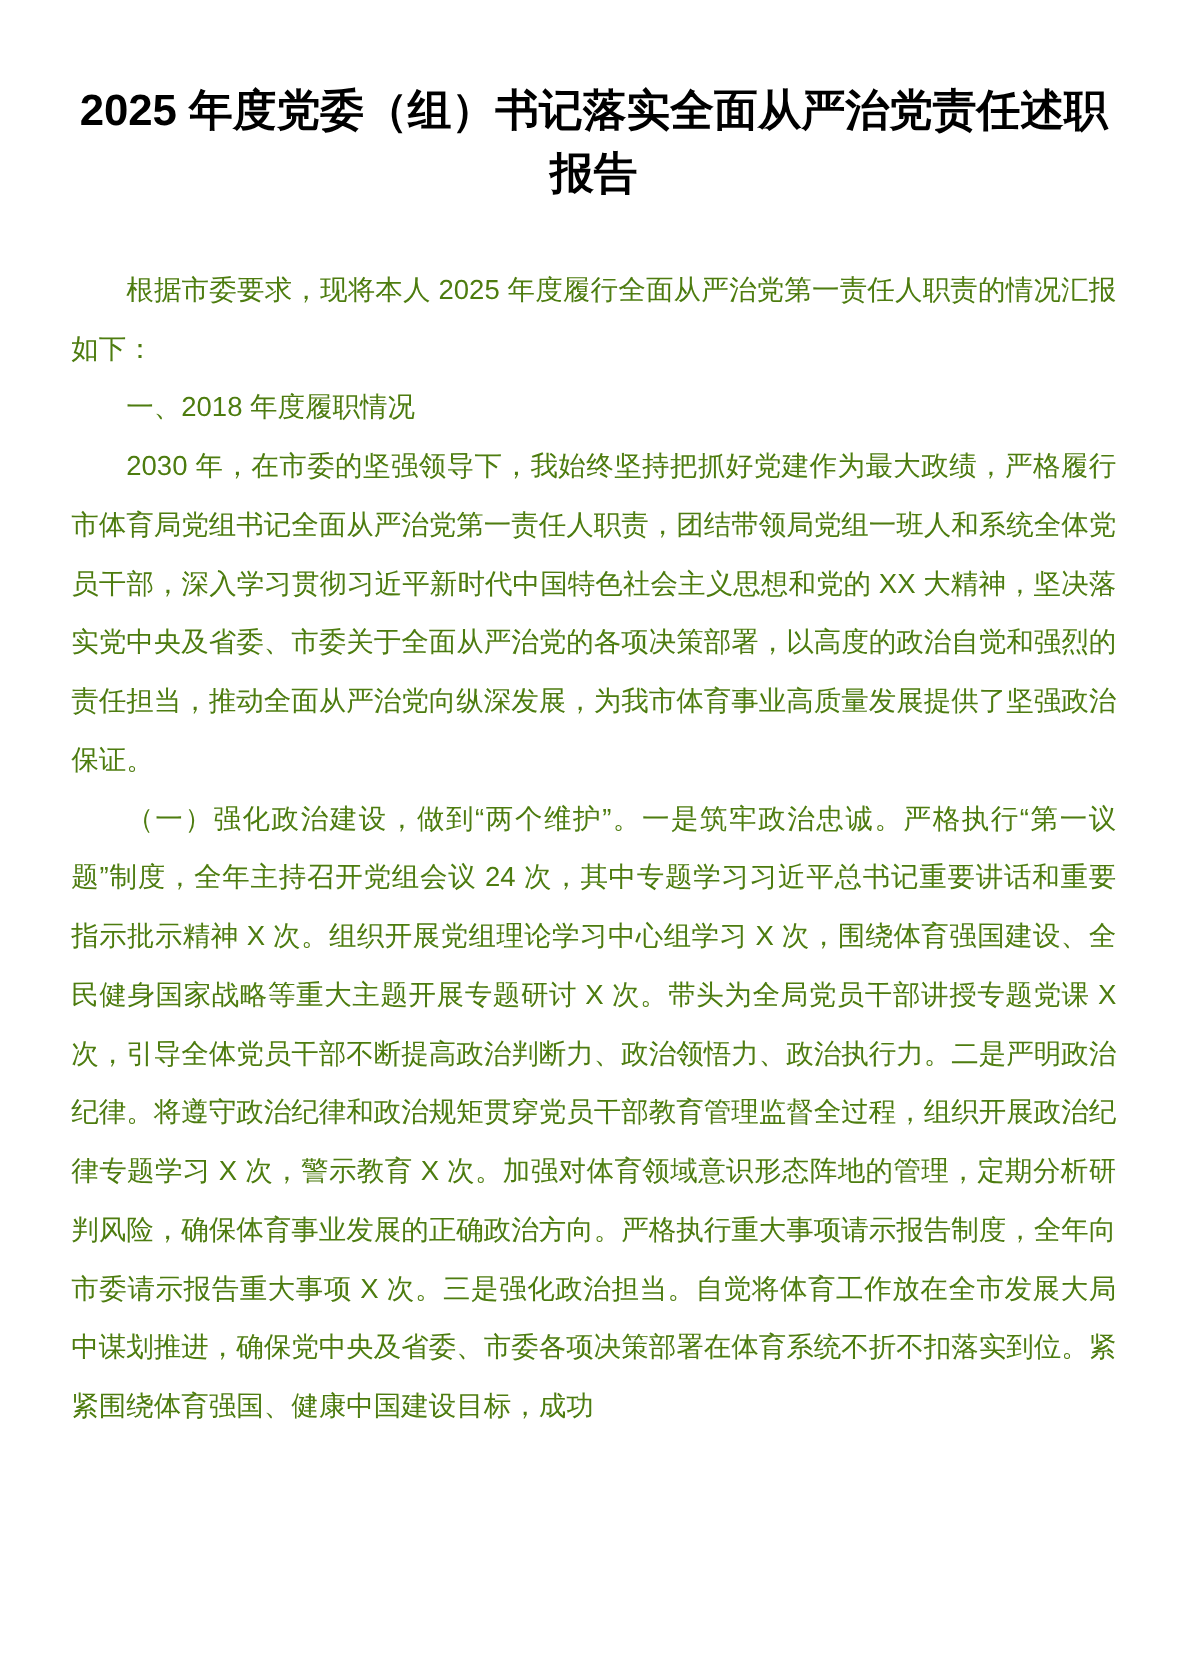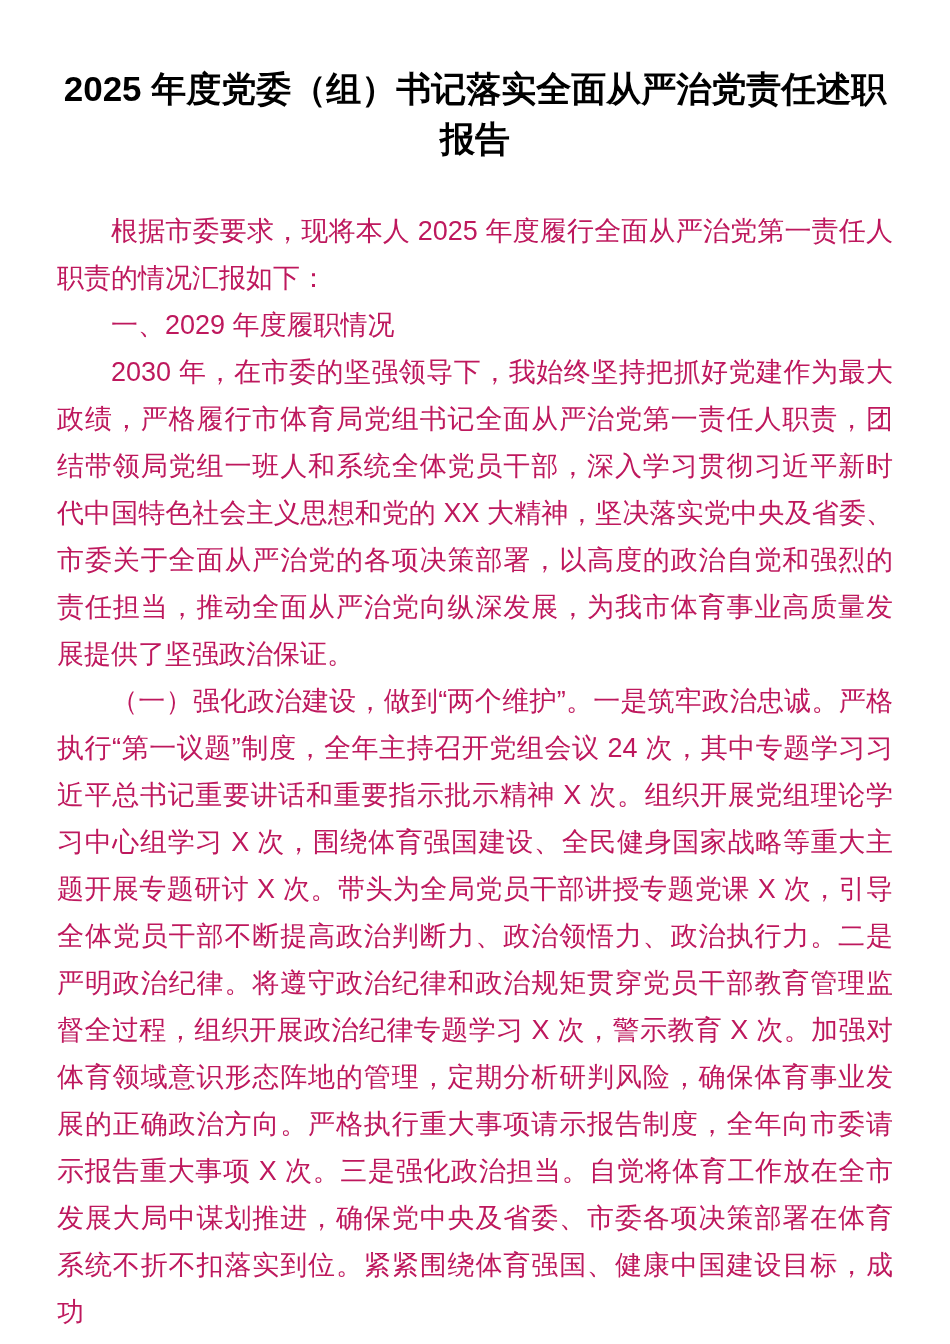--- a/index.html
+++ b/index.html
@@ -23,36 +23,36 @@
   }
   .doc-title {
     font-size: 35px;
     font-weight: 700;
     line-height: 50px;
     text-align: center;
     margin: 0 0 44px 0;
     color: #000000;
   }
   .doc-body p.para {
-    font-size: 27px;
+    font-size: 22px;
     line-height: 47px;
     margin: 0;
     text-align: justify;
     text-indent: 2em;
-    color: #be185d;
+    color: #4d7c0f;
     word-break: break-all;
   }
   .doc-body .bold {
     font-weight: 400;
   }
 </style>
 </head>
 <body>
 
 <div class="page">
   <h1 class="doc-title">2025 年度党委（组）书记落实全面从严治党责任述职报告</h1>
   <div class="doc-body">
       <p class="para body"><span>根据市委要求，现将本人 2025 年度履行全面从严治党第一责任人职责的情况汇报如下：</span></p>
-      <p class="para heading"><span>一、2029 年度履职情况</span></p>
+      <p class="para heading"><span>一、2018 年度履职情况</span></p>
       <p class="para body"><span>2030 年，在市委的坚强领导下，我始终坚持把抓好党建作为最大政绩，严格履行市体育局党组书记全面从严治党第一责任人职责，团结带领局党组一班人和系统全体党员干部，深入学习贯彻习近平新时代中国特色社会主义思想和党的 XX 大精神，坚决落实党中央及省委、市委关于全面从严治党的各项决策部署，以高度的政治自觉和强烈的责任担当，推动全面从严治党向纵深发展，为我市体育事业高质量发展提供了坚强政治保证。</span></p>
       <p class="para body"><span>（一）强化政治建设，做到“两个维护”。</span><span class="bold">一是</span><span>筑牢政治忠诚。严格执行“第一议题”制度，全年主持召开党组会议 24 次，其中专题学习习近平总书记重要讲话和重要指示批示精神 X 次。组织开展党组理论学习中心组学习 X 次，围绕体育强国建设、全民健身国家战略等重大主题开展专题研讨 X 次。带头为全局党员干部讲授专题党课 X 次，引导全体党员干部不断提高政治判断力、政治领悟力、政治执行力。</span><span class="bold">二是</span><span>严明政治纪律。将遵守政治纪律和政治规矩贯穿党员干部教育管理监督全过程，组织开展政治纪律专题学习 X 次，警示教育 X 次。加强对体育领域意识形态阵地的管理，定期分析研判风险，确保体育事业发展的正确政治方向。严格执行重大事项请示报告制度，全年向市委请示报告重大事项 X 次。</span><span class="bold">三是</span><span>强化政治担当。自觉将体育工作放在全市发展大局中谋划推进，确保党中央及省委、市委各项决策部署在体育系统不折不扣落实到位。紧紧围绕体育强国、健康中国建设目标，成功</span></p>
     </div>
 </div>
 
 </body></html>

